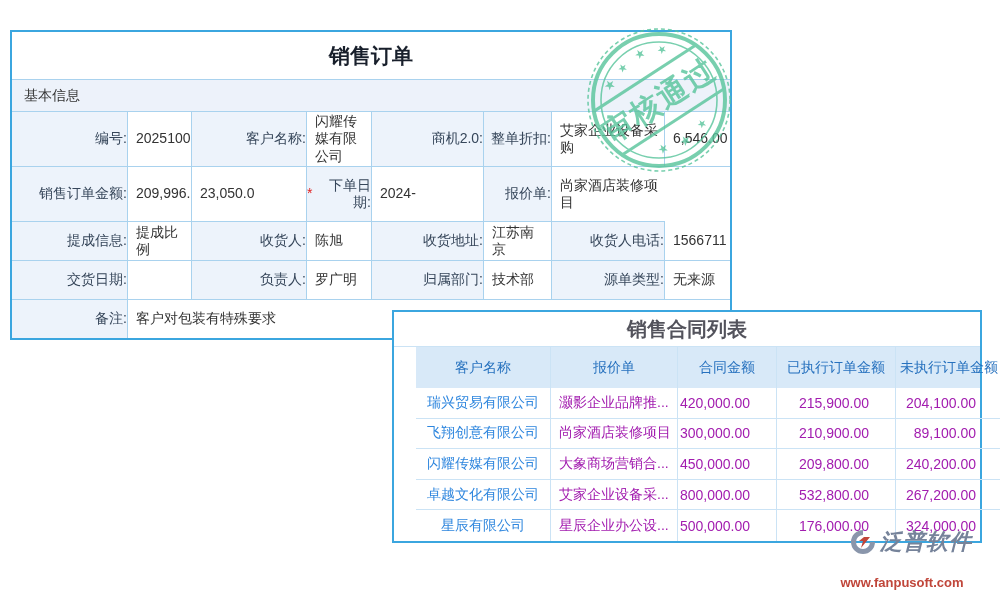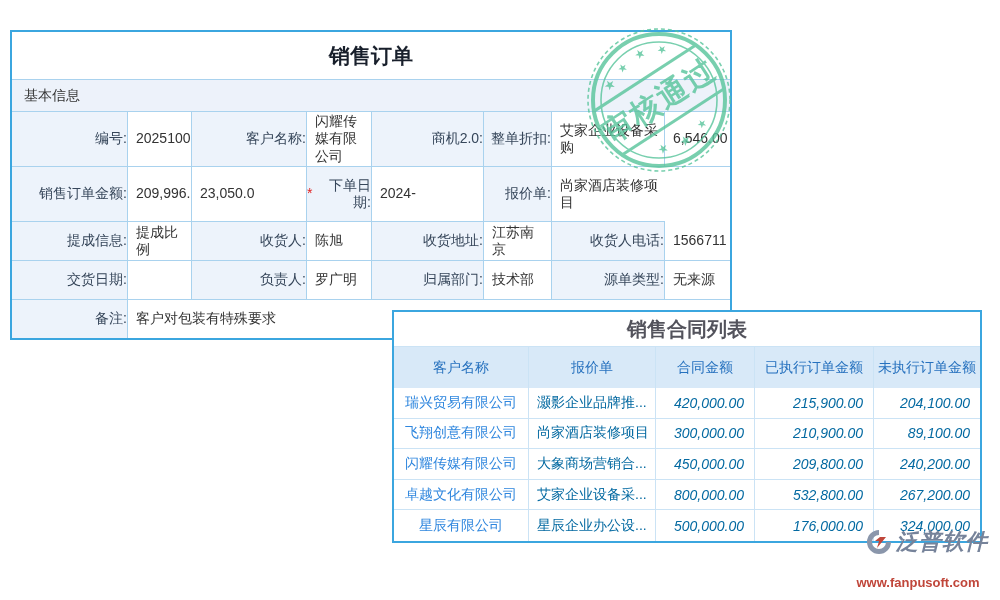--- a/index.html
+++ b/index.html
@@ -44,40 +44,40 @@
   .contract-panel{
     position:absolute; left:392px; top:310px; width:590px; height:233px;
     background:#fff; border:2px solid #3BA6DF; z-index:5;
     display:flex; flex-direction:column;
   }
   .contract-title{
     height:35px; display:flex; align-items:center; justify-content:center;
     font-size:20px; font-weight:bold; color:#53535c;
     border-bottom:1px solid #CBE3F5;
   }
-  .ct-grid{ display:grid; grid-template-columns:135px 127px 99px 119px 106px; }
+  .ct-grid{ display:grid; grid-template-columns:135px 127px 99px 119px 106px;margin-left:22px; }
   .ct-header{ height:41px; background:#D8E9F8; }
   .ct-header .ccell{ color:#2671BE; justify-content:center; font-size:14px; border-bottom:none; }
   .ct-row{ flex:1; }
   .ccell{
-    display:flex; align-items:center; font-size:14px; color:#0369a1;
+    display:flex; align-items:center; font-size:14px; color:#a21caf;
     border-right:1px solid #CBE3F5; border-bottom:1px solid #CBE3F5; overflow:hidden;
   }
   .ct-grid .ccell:last-child{ border-right:none; }
   .ct-row:last-child .ccell{ border-bottom:none; }
   .ccell.link{ color:#2E86DE; justify-content:center; cursor:pointer; }
   .ccell.left{ padding-left:8px; white-space:nowrap; }
-  .ccell.money{ justify-content:flex-end; padding-right:10px;font-style:italic; }
+  .ccell.money{ justify-content:flex-end; padding-right:26px; }
 
   
   .stamp{ position:absolute; left:584px; top:25px; width:150px; height:150px;
           z-index:3; opacity:.8; pointer-events:none; }
 
   
-  .watermark{ position:absolute; right:12px; bottom:10px; z-index:9; width:140px; }
+  .watermark{ position:absolute; right:28px; bottom:10px; z-index:9; width:140px; }
   .wm-top{ display:flex; align-items:center; justify-content:flex-end; gap:4px; }
   .wm-brand{ font-size:22px; font-weight:bold; font-style:italic; color:#76839a; letter-spacing:1px; }
   .wm-url{ text-align:center; font-size:13px; font-weight:bold; color:#c0463a; margin-top:18px; }
 </style>
 </head>
 <body>
 
 <div class="order-panel">
   <div class="order-title">销售订单</div>
   <div class="section-bar">基本信息</div>

